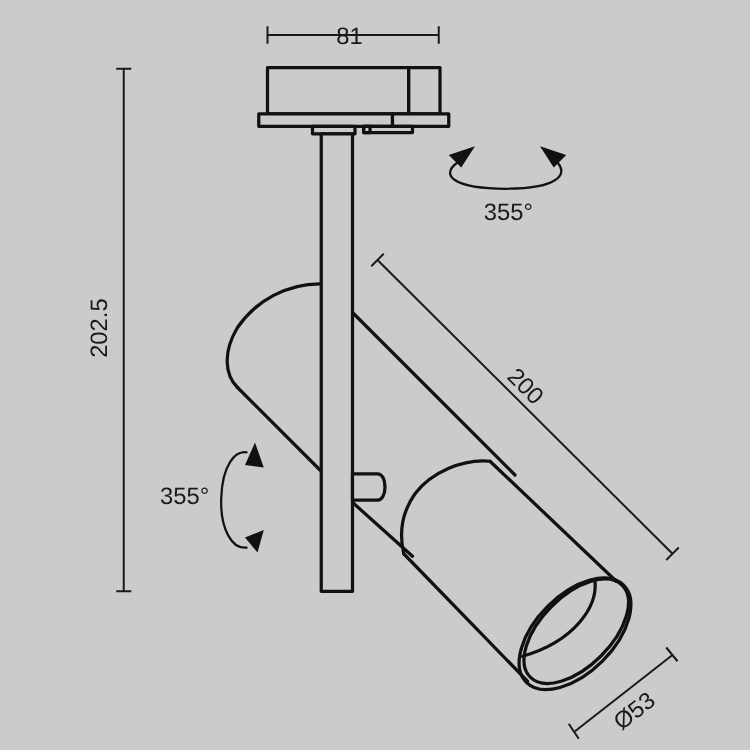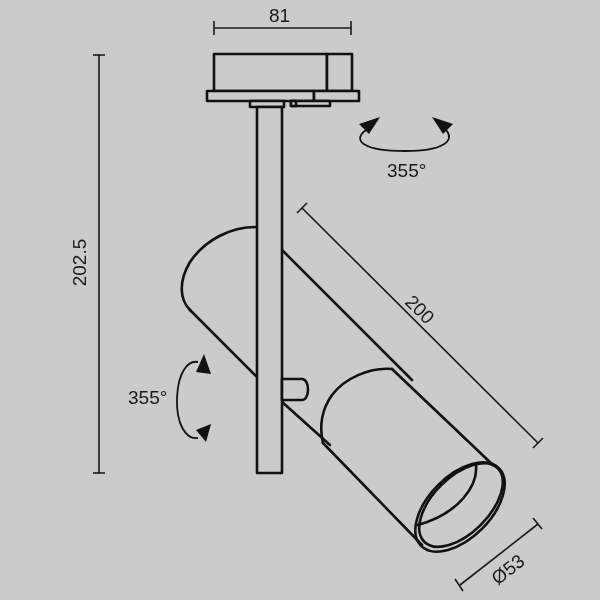--- a/index.html
+++ b/index.html
@@ -96,21 +96,21 @@
     <polygon class="arrowhead" points="453,124 432,117 443,134"></polygon>
   </g>
 
   <g>
     <path class="arc" d="M 198 362 C 188 360, 178 372, 177 398 C 176 424, 186 440, 198 438"></path>
     <polygon class="arrowhead" points="211,374 204,354 196,372"></polygon>
     <polygon class="arrowhead" points="211,424 196,430 206,442"></polygon>
   </g>
 </svg>
 
-<div class="label" style="left:269px; top:6px;">81</div>
+<div class="label" style="left:269px; top:20px;">81</div>
 
 <div class="label" style="left:56px; top:253px; transform: rotate(-90deg); transform-origin: center;">202.5</div>
 
 <div class="label" style="left:387px; top:161px;">355°</div>
 
 <div class="label" style="left:128px; top:388px;">355°</div>
 
 <div class="label" style="left:404px; top:300px; transform: rotate(45deg); transform-origin: center;">200</div>
 
 <div class="label" style="left:490px; top:560px; transform: rotate(-38deg); transform-origin: center;">Ø53</div>

